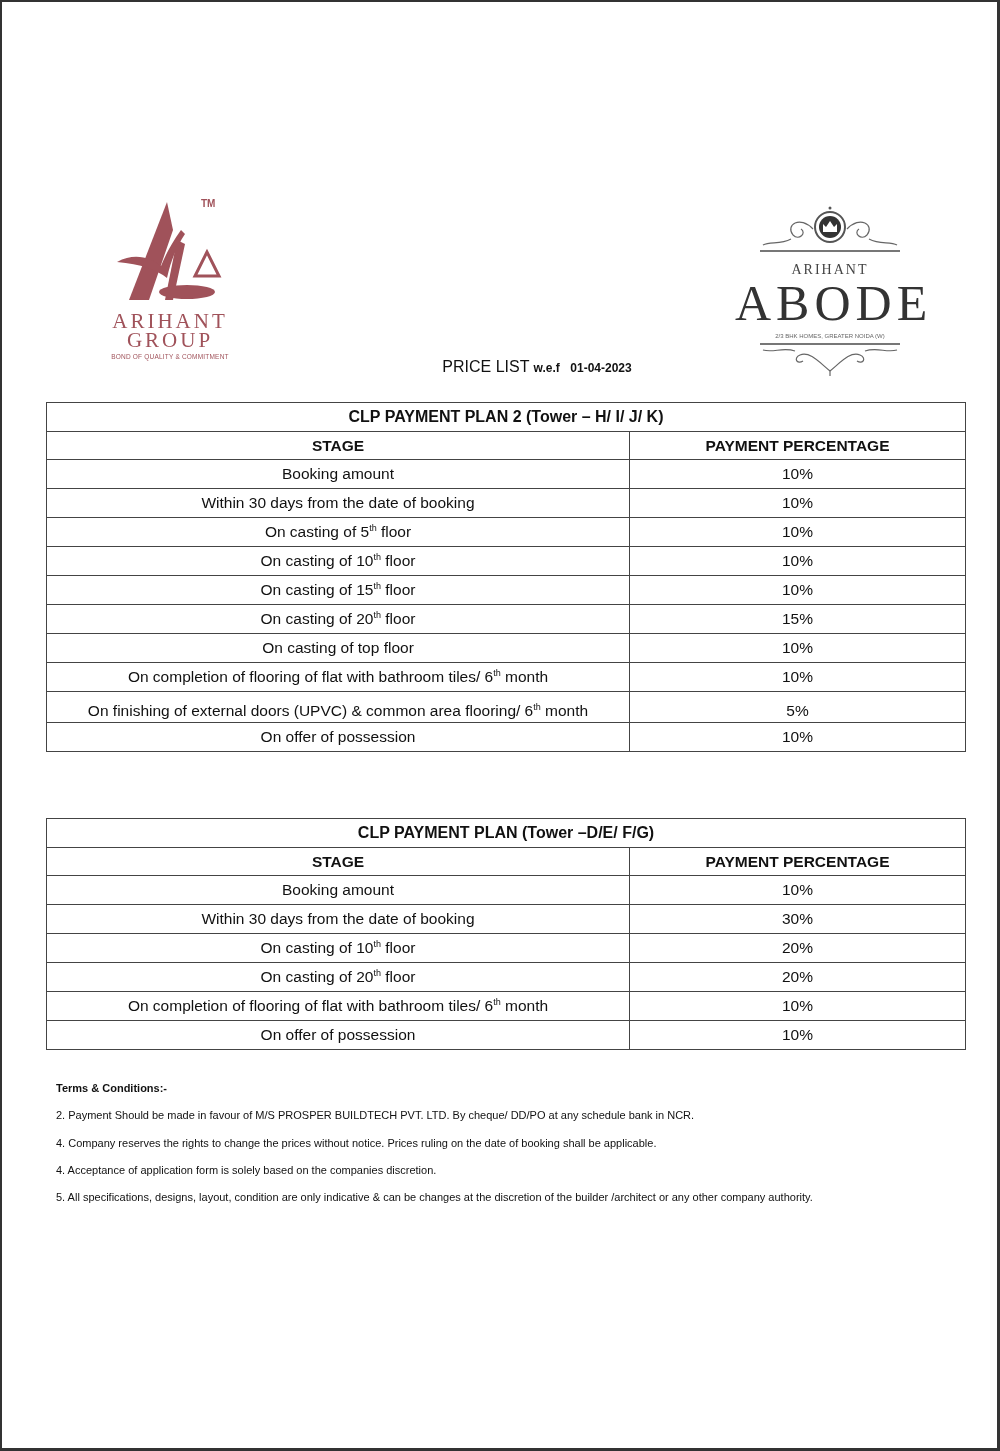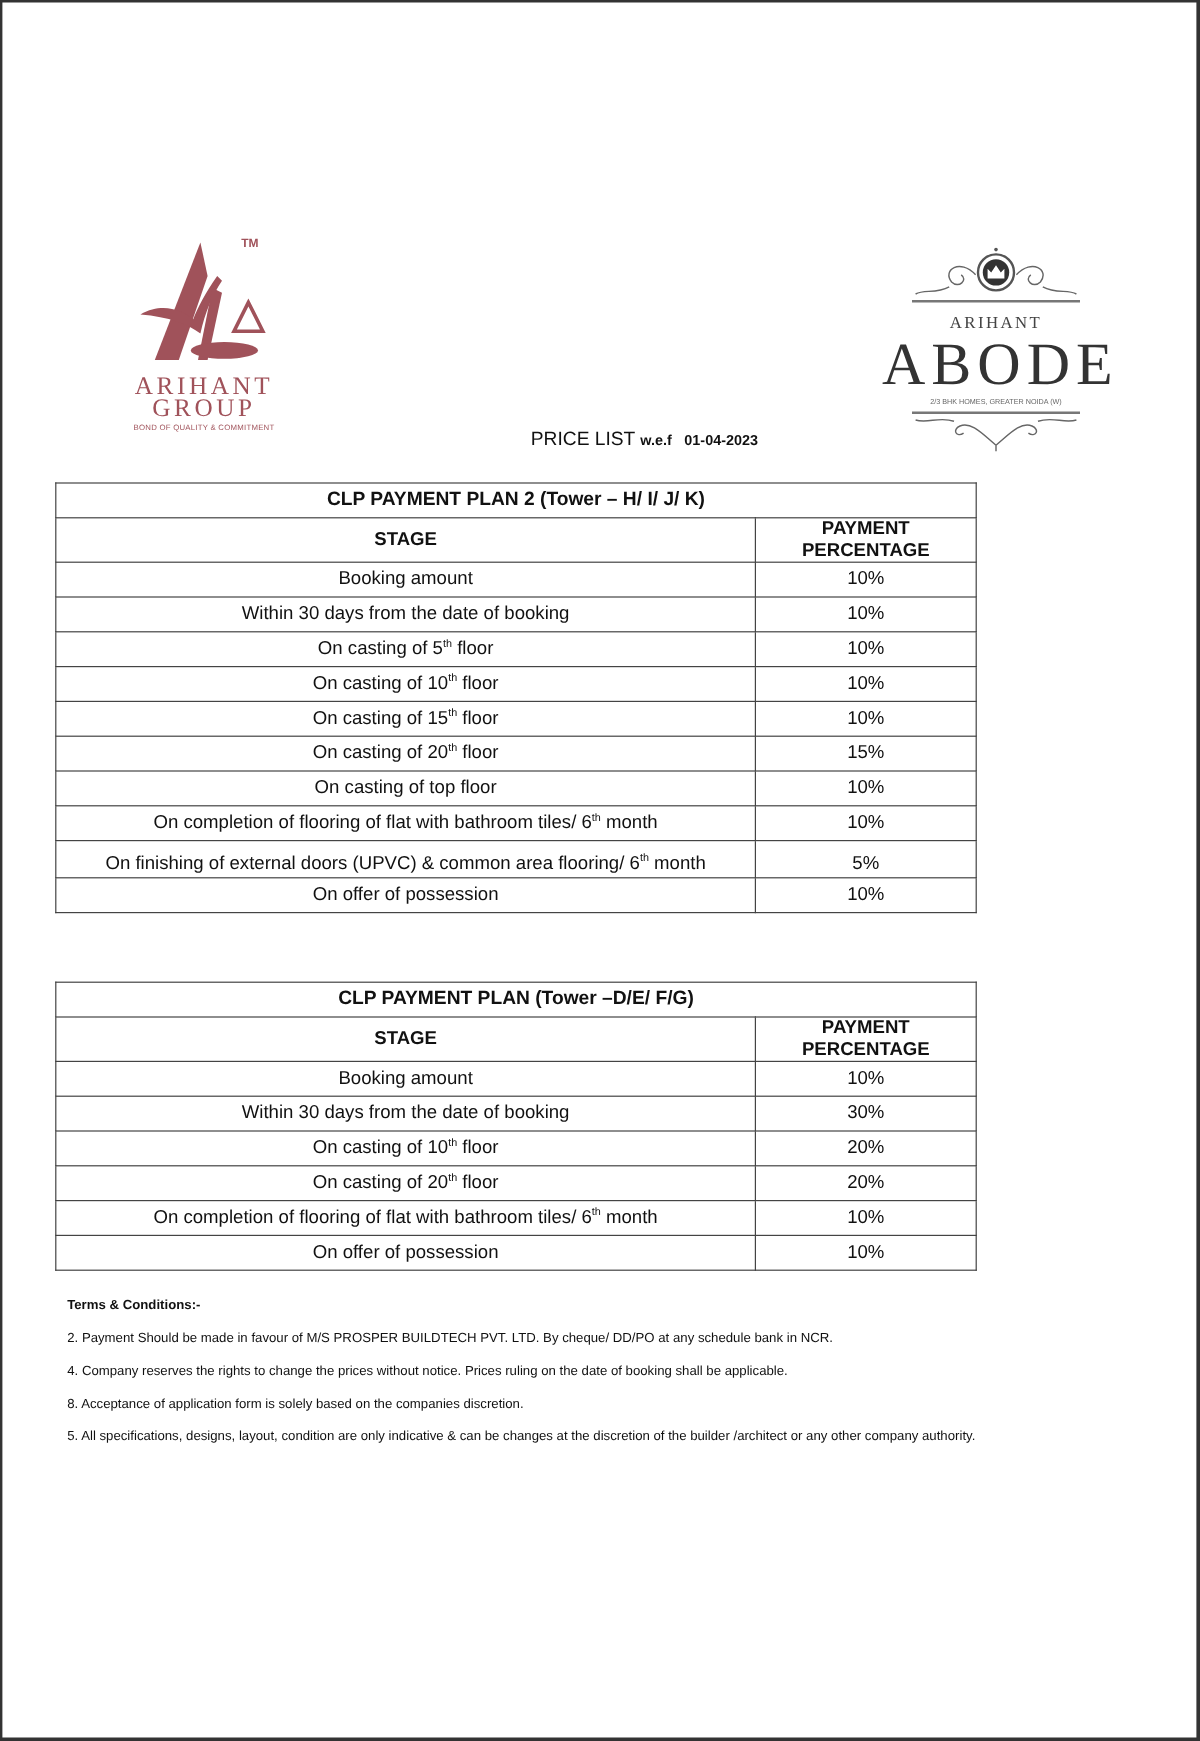--- a/index.html
+++ b/index.html
@@ -27,21 +27,21 @@
                       font-family: "Liberation Serif", serif; font-size: 50px; letter-spacing: 5px; color: #333; line-height: 56px; }
   .logo-right .loc { position: absolute; left: 0; top: 128px; width: 190px; text-align: center;
                      font-size: 6px; color: #666; }
   .logo-right .orn-bot { position: absolute; left: 20px; top: 136px; }
 
   .price-title { position: absolute; left: 0; top: 358px; width: 1000px; text-align: center; font-size: 16px; color: #111; padding-left: 37px; }
   .price-title .wef { font-size: 12px; font-weight: bold; }
   .price-title .date { font-size: 12px; font-weight: bold; margin-left: 6px; }
 
   
-  table.plan { position: absolute; left: 46px; width: 768px; border-collapse: collapse; font-size: 15.5px; }
+  table.plan { position: absolute; left: 46px; width: 920px; border-collapse: collapse; font-size: 15.5px; }
   table.plan td, table.plan th { border: 1px solid #444; text-align: center; padding: 0; font-weight: normal; }
   table.plan .title-row th { font-weight: bold; height: 28px; font-size: 16px; }
   table.plan .head-row th { font-weight: bold; height: 27px; }
   table.plan td.stage { width: 582px; }
   table.plan td { height: 28px; }
   table.plan tr.tall td { height: 44px; vertical-align: bottom; padding-bottom: 2px; }
   table.plan sup { font-size: 9px; line-height: 0; }
   #plan1 { top: 402px; }
   #plan2 { top: 818px; }
   #plan1 td { height: 28px; }
@@ -190,15 +190,15 @@
         <td class="stage"><span>On offer of possession</span></td>
         <td>10%</td>
       </tr>
     </tbody>
 </table>
 
 <div class="terms">
   <div class="heading">Terms &amp; Conditions:-</div>
   <div><span>2. Payment Should be made in favour of </span><b>M/S PROSPER BUILDTECH PVT. LTD.</b><span> By cheque/ DD/PO at any schedule bank in NCR.</span></div>
   <div>4. Company reserves the rights to change the prices without notice. Prices ruling on the date of booking shall be applicable.</div>
-  <div>8. Acceptance of application form is solely based on the companies discretion.</div>
+  <div>4. Acceptance of application form is solely based on the companies discretion.</div>
   <div>5. All specifications, designs, layout, condition are only indicative &amp; can be changes at the discretion of the builder /architect or any other company authority.</div>
 </div>
 
 </body></html>

